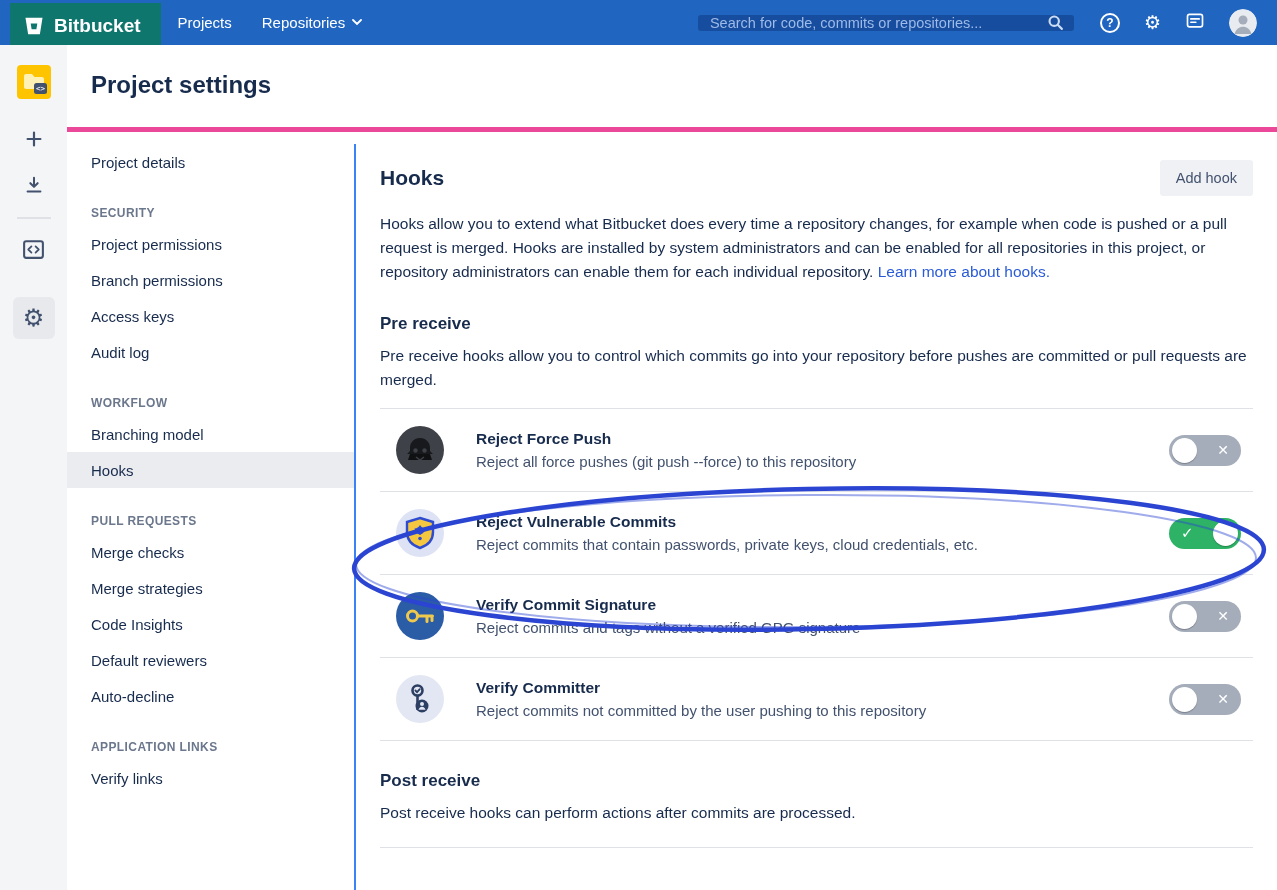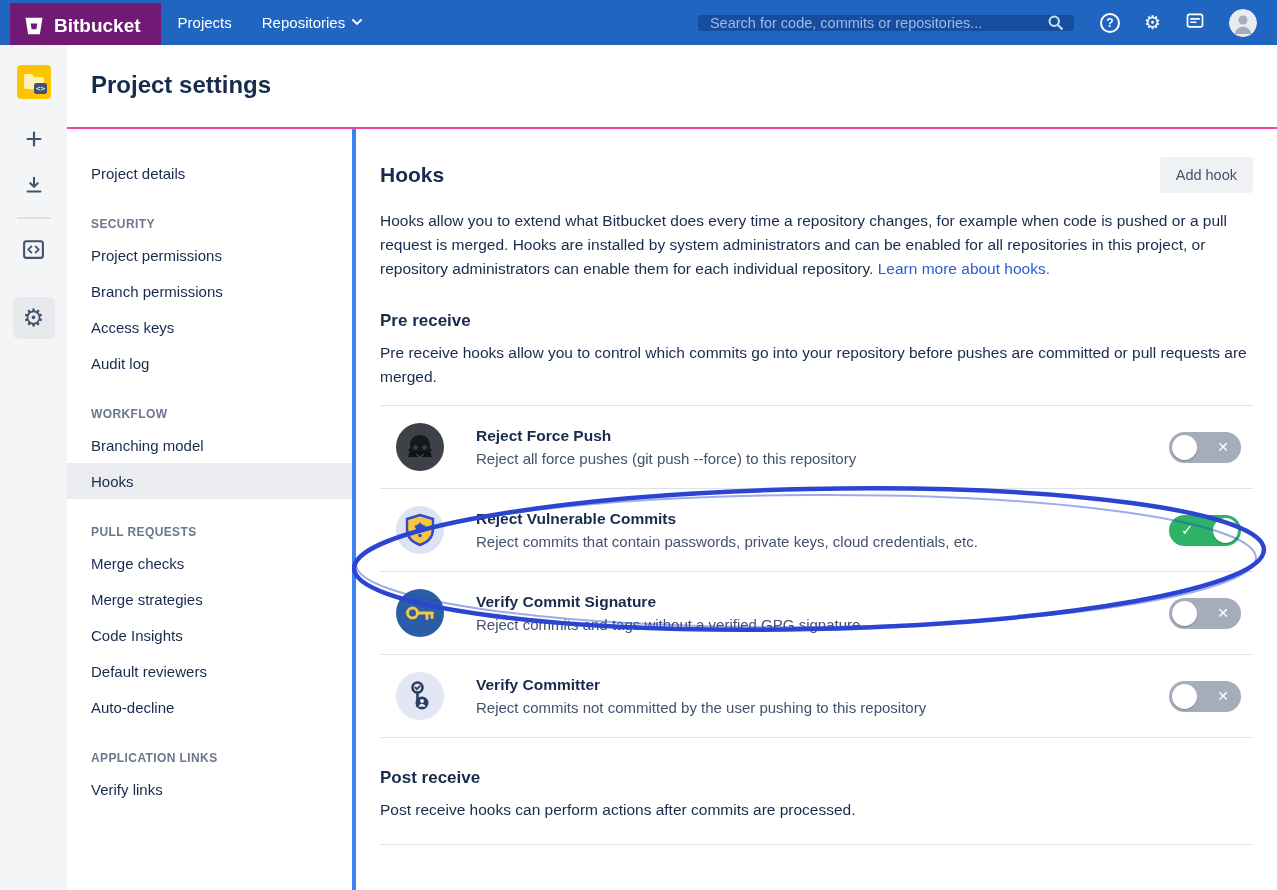--- a/index.html
+++ b/index.html
@@ -1,21 +1,21 @@
 <!DOCTYPE html>
 <html><head>
 <meta charset="utf-8">
 <style>
   html,body{margin:0;padding:0;width:1277px;height:890px;overflow:hidden;
     font-family:"Liberation Sans","DejaVu Sans",sans-serif;color:#172B4D;background:#fff;position:relative;}
   *{box-sizing:border-box;}
 
   
   .navbar{height:45px;background:#2065C0;display:flex;align-items:center;color:#fff;padding-left:10px;}
-  .brand{height:45px;display:flex;align-items:center;gap:9px;background:#701a75;padding:0 20px 0 13px;
+  .brand{height:45px;display:flex;align-items:center;gap:9px;background:#0f766e;padding:0 20px 0 13px;
     font-size:19px;font-weight:600;cursor:pointer;margin-top:6px;}
   .nav-item{padding:0 13px;font-size:15px;display:flex;align-items:center;gap:7px;cursor:pointer;margin-left:4px;height:45px;}
   .nav-spacer{flex:1;}
   .search-box{width:376px;height:16px;background:#174D9E;border-radius:3px;display:flex;align-items:center;
     padding:0 10px;margin-right:26px;}
   .search-box input{flex:1;background:transparent;border:none;outline:none;color:#fff;font-size:14.5px;font-family:inherit;}
   .search-box input::placeholder{color:#9DBAE8;}
   .nav-icons{display:flex;align-items:center;gap:24px;padding-right:20px;}
   .help-circle{width:20px;height:20px;border:2px solid #fff;border-radius:50%;display:flex;align-items:center;
     justify-content:center;font-size:12px;font-weight:700;cursor:pointer;}
@@ -27,26 +27,26 @@
   .app{display:flex;height:845px;}
   .rail{width:67px;background:#F4F5F7;display:flex;flex-direction:column;align-items:center;padding-top:20px;flex-shrink:0;}
   .rail-avatar{margin-bottom:22px;cursor:pointer;}
   .rail-btn{margin-bottom:18px;cursor:pointer;display:flex;align-items:center;justify-content:center;width:34px;height:28px;}
   .rail-divider{width:34px;height:2px;background:#DFE1E6;margin:0 0 16px;}
   .rail-gear{margin-top:16px;width:42px;height:42px;background:#E7E9ED;border-radius:6px;display:flex;
     align-items:center;justify-content:center;cursor:pointer;}
   .rail-gear .gear-glyph{font-size:24px;color:#42526E;}
 
   .content-wrap{flex:1;display:flex;flex-direction:column;background:#fff;}
-  .page-header{padding:26px 0 28px 24px;border-bottom:2px solid #ec4899;}
+  .page-header{padding:26px 0 28px 24px;border-bottom:5px solid #ec4899;}
   .page-header h1{margin:0;font-size:24px;font-weight:600;color:#172B4D;}
   .body-cols{flex:1;display:flex;min-height:0;}
 
   
-  .sidebar{width:289px;border-right:4px solid #3b82f6;padding-top:26px;flex-shrink:0;}
+  .sidebar{width:289px;border-right:2px solid #3b82f6;flex-shrink:0;margin-top:12px;}
   .side-item{height:36px;display:flex;align-items:center;padding-left:24px;font-size:15px;color:#172B4D;cursor:pointer;}
   .side-item.selected{background:#EBECF0;}
   .side-header{margin:26px 0 6px 24px;font-size:12px;font-weight:700;color:#6B778C;letter-spacing:.4px;}
 
   
   .main{flex:1;padding:28px 24px 0;}
   .main-head{display:flex;align-items:center;justify-content:space-between;}
   .hooks-title{font-size:21px;margin:0;color:#172B4D;font-weight:600;}
   .btn{background:#F0F1F4;border:none;border-radius:3px;padding:10px 16px;font-size:14.5px;color:#42526E;
     cursor:pointer;font-family:inherit;}

